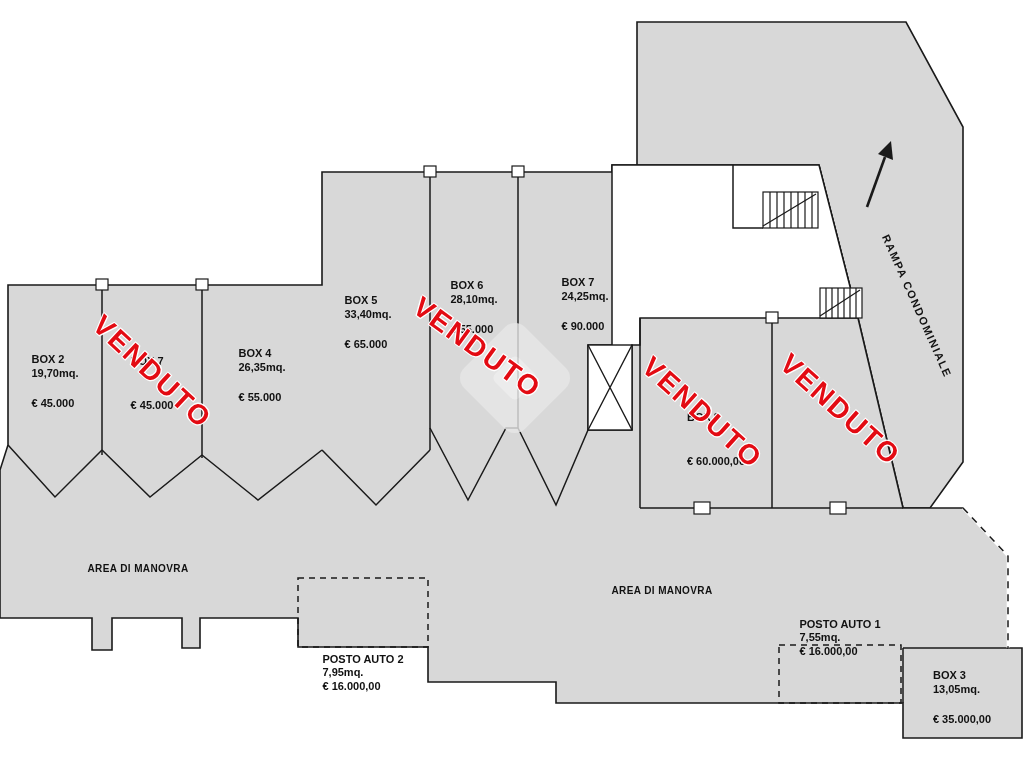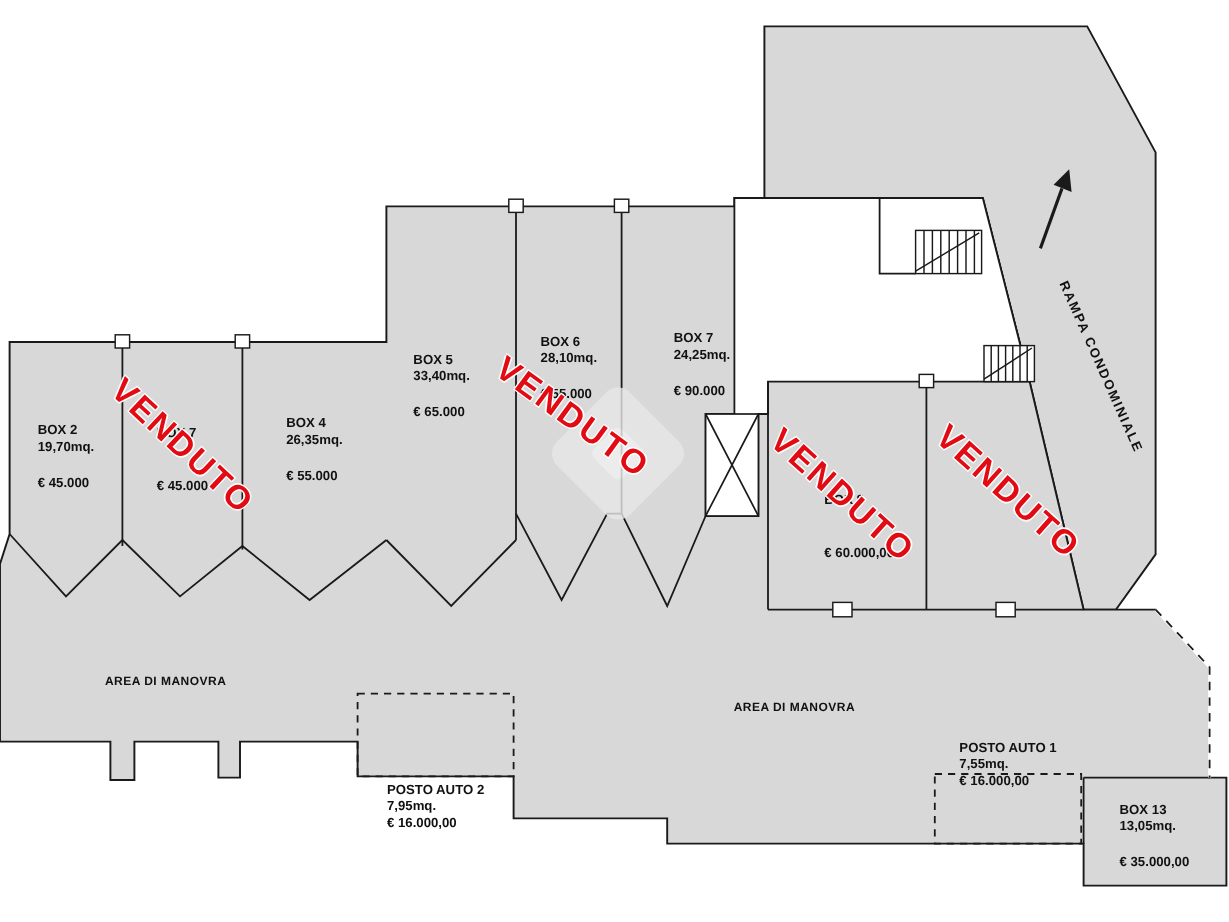--- a/index.html
+++ b/index.html
@@ -149,21 +149,21 @@
     <div>BOX 7</div>
     <div class="area">24,25mq.</div>
     <div class="price">€ 90.000</div>
   </div>
   <div class="lbl" style="left:706px;top:439px;margin-left:10px;">
     <div>BOX 8</div>
     <div class="area"></div>
     <div class="price">€ 60.000,00</div>
   </div>
   <div class="lbl" style="left:962px;top:697px;">
-    <div>BOX 13</div>
+    <div>BOX 3</div>
     <div class="area">13,05mq.</div>
     <div class="price">€ 35.000,00</div>
   </div>
 
   <div class="lbl tight" style="left:363px;top:629px;margin-top:44px;">
     <div>POSTO AUTO 2</div>
     <div class="area">7,95mq.</div>
     <div class="price">€ 16.000,00</div>
   </div>
   <div class="lbl tight" style="left:840px;top:638px;">

